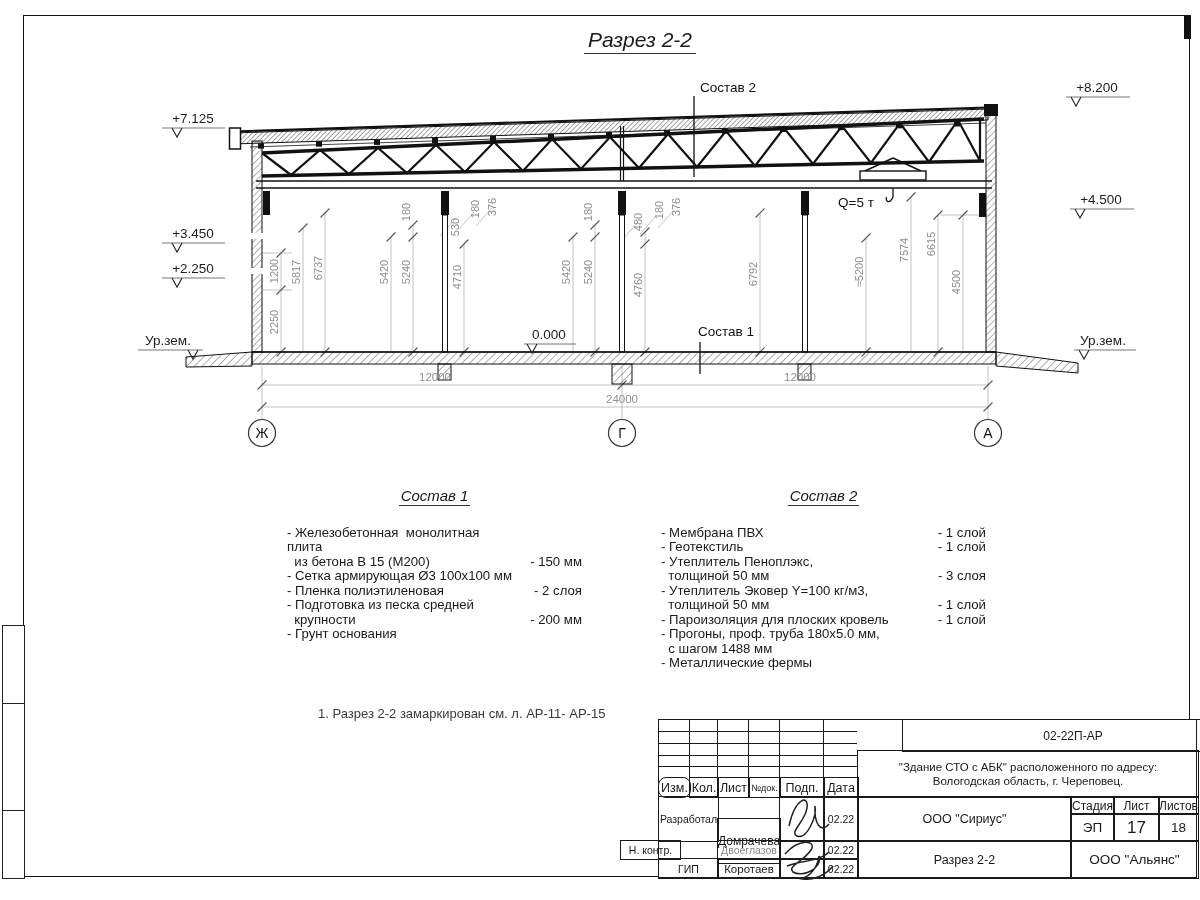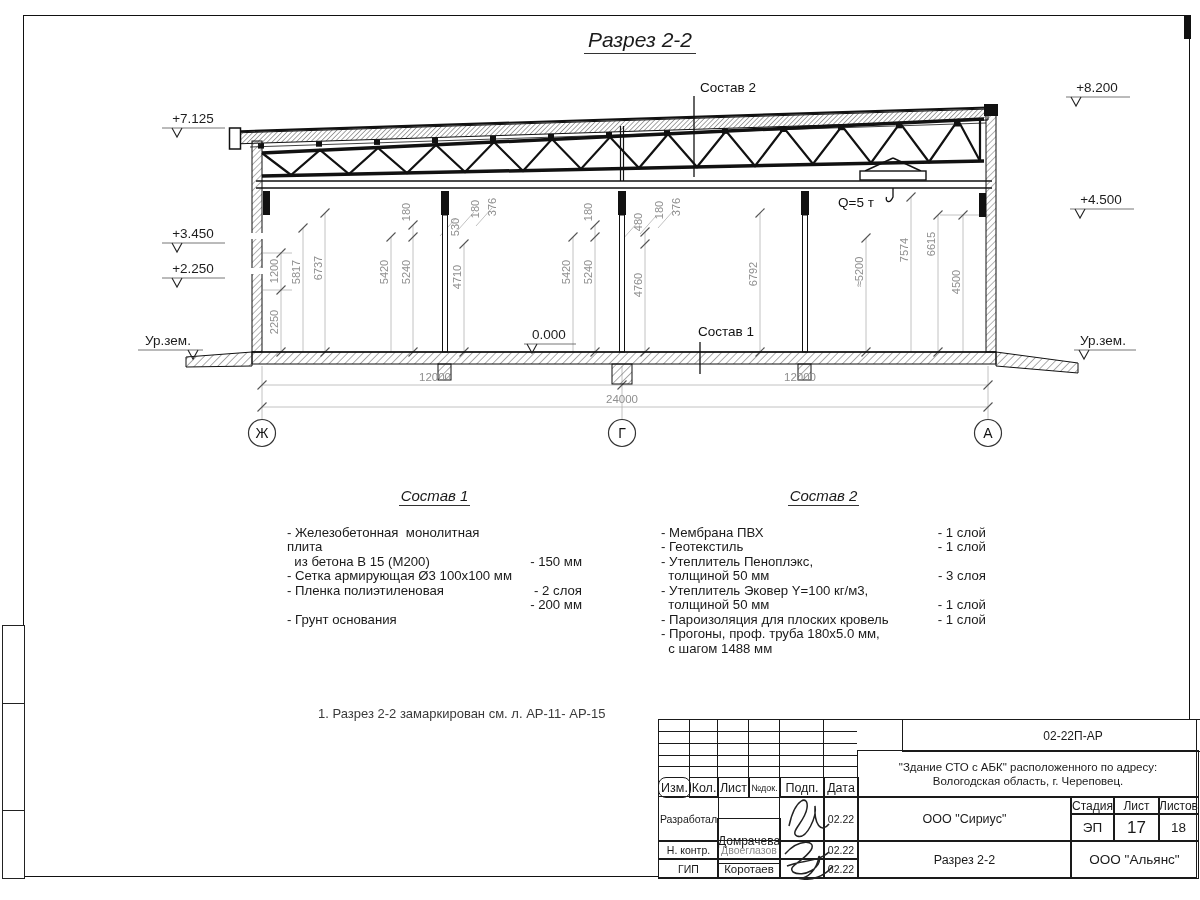--- a/index.html
+++ b/index.html
@@ -304,20 +304,22 @@
     </div>
   <div class="row">
       <span class="t">- Сетка армирующая Ø3 100х100 мм</span>
       <span class="v"></span>
     </div>
   <div class="row">
       <span class="t">- Пленка полиэтиленовая</span>
       <span class="v">-  2 слоя</span>
     </div>
   <div class="row">
+      <span class="t">- Подготовка из песка средней
+  крупности</span>
       <span class="v">- 200 мм</span>
     </div>
   <div class="row">
       <span class="t">- Грунт основания</span>
       <span class="v"></span>
     </div>
 </div>
 
 <div class="abs comp" style="left:661px;top:489px;width:325px;">
   <h3><span>Состав 2</span></h3>
@@ -339,20 +341,24 @@
   толщиной 50 мм</span>
       <span class="v">- 1 слой</span>
     </div>
   <div class="row">
       <span class="t">- Пароизоляция для плоских кровель</span>
       <span class="v">- 1 слой</span>
     </div>
   <div class="row">
       <span class="t">- Прогоны, проф. труба 180х5.0 мм,
   с шагом 1488 мм</span>
+      <span class="v"></span>
+    </div>
+  <div class="row">
+      <span class="t">- Металлические фермы</span>
       <span class="v"></span>
     </div>
 </div>
 
 <div class="abs note" style="left:318px;top:706px;">1. Разрез 2-2 замаркирован см. л. АР-11- АР-15</div>
 
 <div class="abs tb" style="left:658px;top:719px;width:537px;height:157px;"></div>
 
 <div class="hline" style="left:658px;top:731px;width:199px;"></div>
 <div class="hline" style="left:658px;top:743px;width:199px;"></div>
@@ -369,21 +375,21 @@
 <div class="cell" style="left:717px;top:777px;width:31px;height:19px;font-size:12.5px;">Лист</div>
 <div class="cell" style="left:748px;top:777px;width:31px;height:19px;font-size:9px;">№док.</div>
 <div class="cell" style="left:779px;top:777px;width:44px;height:19px;font-size:12.5px;">Подп.</div>
 <div class="cell" style="left:823px;top:777px;width:34px;height:19px;font-size:12.5px;">Дата</div>
 
 <div class="cell" style="left:658px;top:796px;width:59px;height:44px;font-size:10.5px;">Разработал</div>
 <div class="cell" style="left:717px;top:796px;width:62px;height:44px;font-size:12px;margin-top:22px;">Домрачева</div>
 <div class="cell" style="left:779px;top:796px;width:44px;height:44px;"></div>
 <div class="cell" style="left:823px;top:796px;width:34px;height:44px;font-size:10.5px;">02.22</div>
 
-<div class="cell" style="left:658px;top:840px;width:59px;height:18px;font-size:10.5px;">Н. контр.</div>
+<div class="cell" style="left:620px;top:840px;width:59px;height:18px;font-size:10.5px;">Н. контр.</div>
 <div class="cell" style="left:717px;top:840px;width:62px;height:18px;font-size:10.5px;color:#888;">Двоеглазов</div>
 <div class="cell" style="left:779px;top:840px;width:44px;height:18px;"></div>
 <div class="cell" style="left:823px;top:840px;width:34px;height:18px;font-size:10.5px;">02.22</div>
 
 <div class="cell" style="left:658px;top:858px;width:59px;height:19px;font-size:10.5px;">ГИП</div>
 <div class="cell" style="left:717px;top:858px;width:62px;height:19px;font-size:11.5px;">Коротаев</div>
 <div class="cell" style="left:779px;top:858px;width:44px;height:19px;"></div>
 <div class="cell" style="left:823px;top:858px;width:34px;height:19px;font-size:10.5px;">02.22</div>
 
 <div class="cell" style="left:902px;top:719px;width:340px;height:31px;font-size:12px;">02-22П-АР</div>

